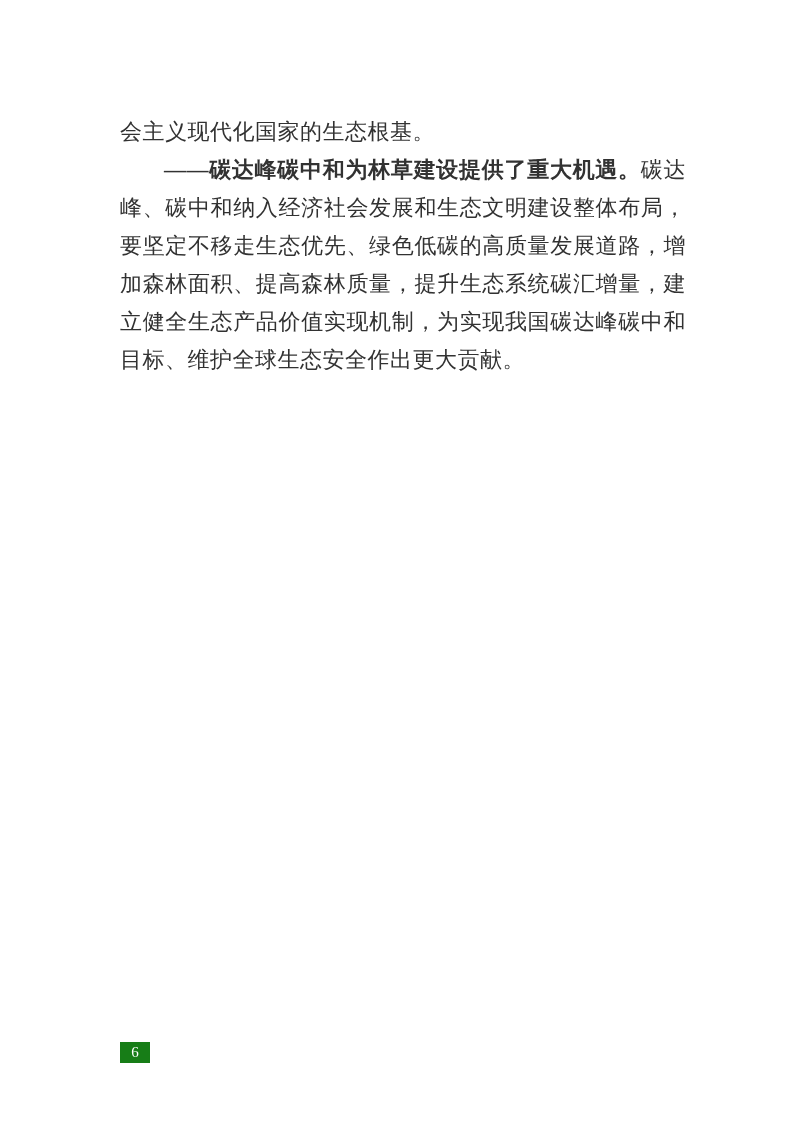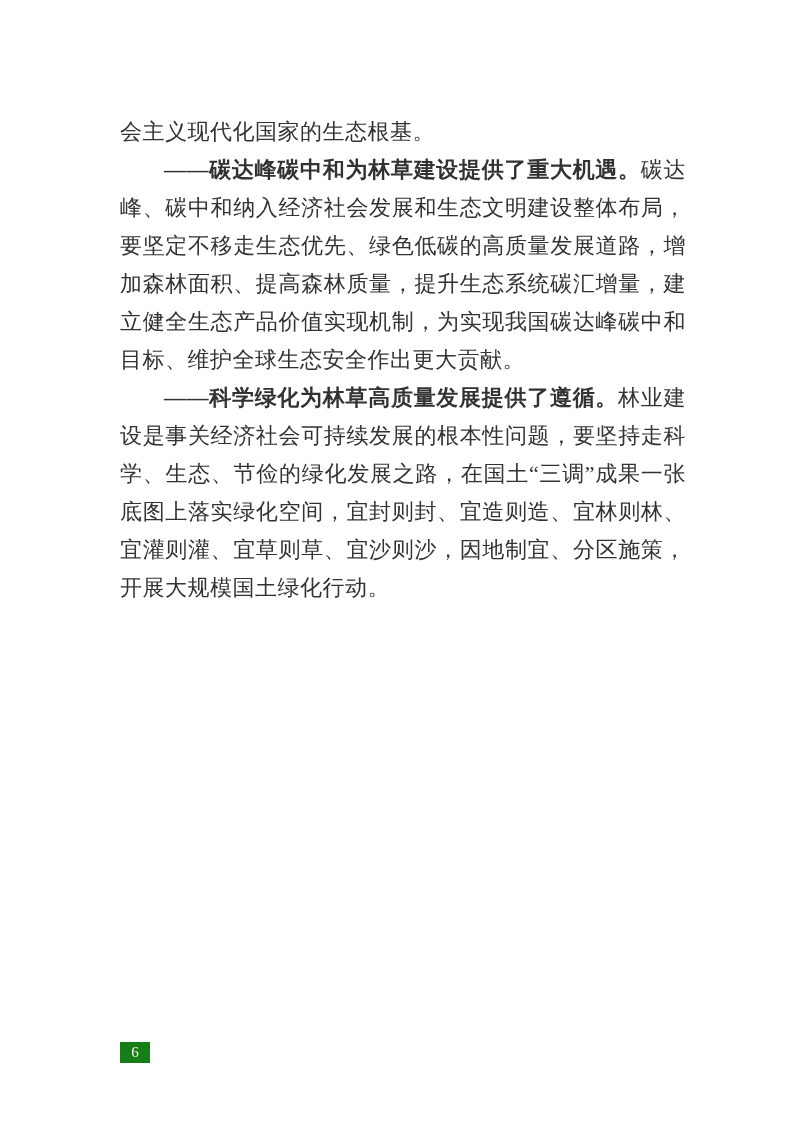--- a/index.html
+++ b/index.html
@@ -50,21 +50,20 @@
 <body>
 
 <div class="page">
 
   <div class="content">
 
     <p class="para"><span>会主义现代化国家的生态根基。</span></p>
 
     <p class="para indent"><span class="lead">——碳达峰碳中和为林草建设提供了重大机遇。</span><span>碳达峰、碳中和纳入经济社会发展和生态文明建设整体布局，要坚定不移走生态优先、绿色低碳的高质量发展道路，增加森林面积、提高森林质量，提升生态系统碳汇增量，建立健全生态产品价值实现机制，为实现我国碳达峰碳中和目标、维护全球生态安全作出更大贡献。</span></p>
 
-    <p class="para indent"><span class="lead">——科学绿化为林草高质量发展提供了遵循。</span><span>林业建设是事关经济社会可持续发展的根本性问题，要坚持走科学、生态、节俭的绿化发展之路，在国土“三调”成果一张底图上落实绿化空间，宜封则封、宜造则造、宜林则林、宜灌则灌、宜草则草、宜沙则沙，因地制宜、分区施策，开展大规模国土绿化行动。</span></p>
 
 
 
   </div>
 
   <div class="page-number-badge">
       <span>6</span>
     </div>
 
 </div>

